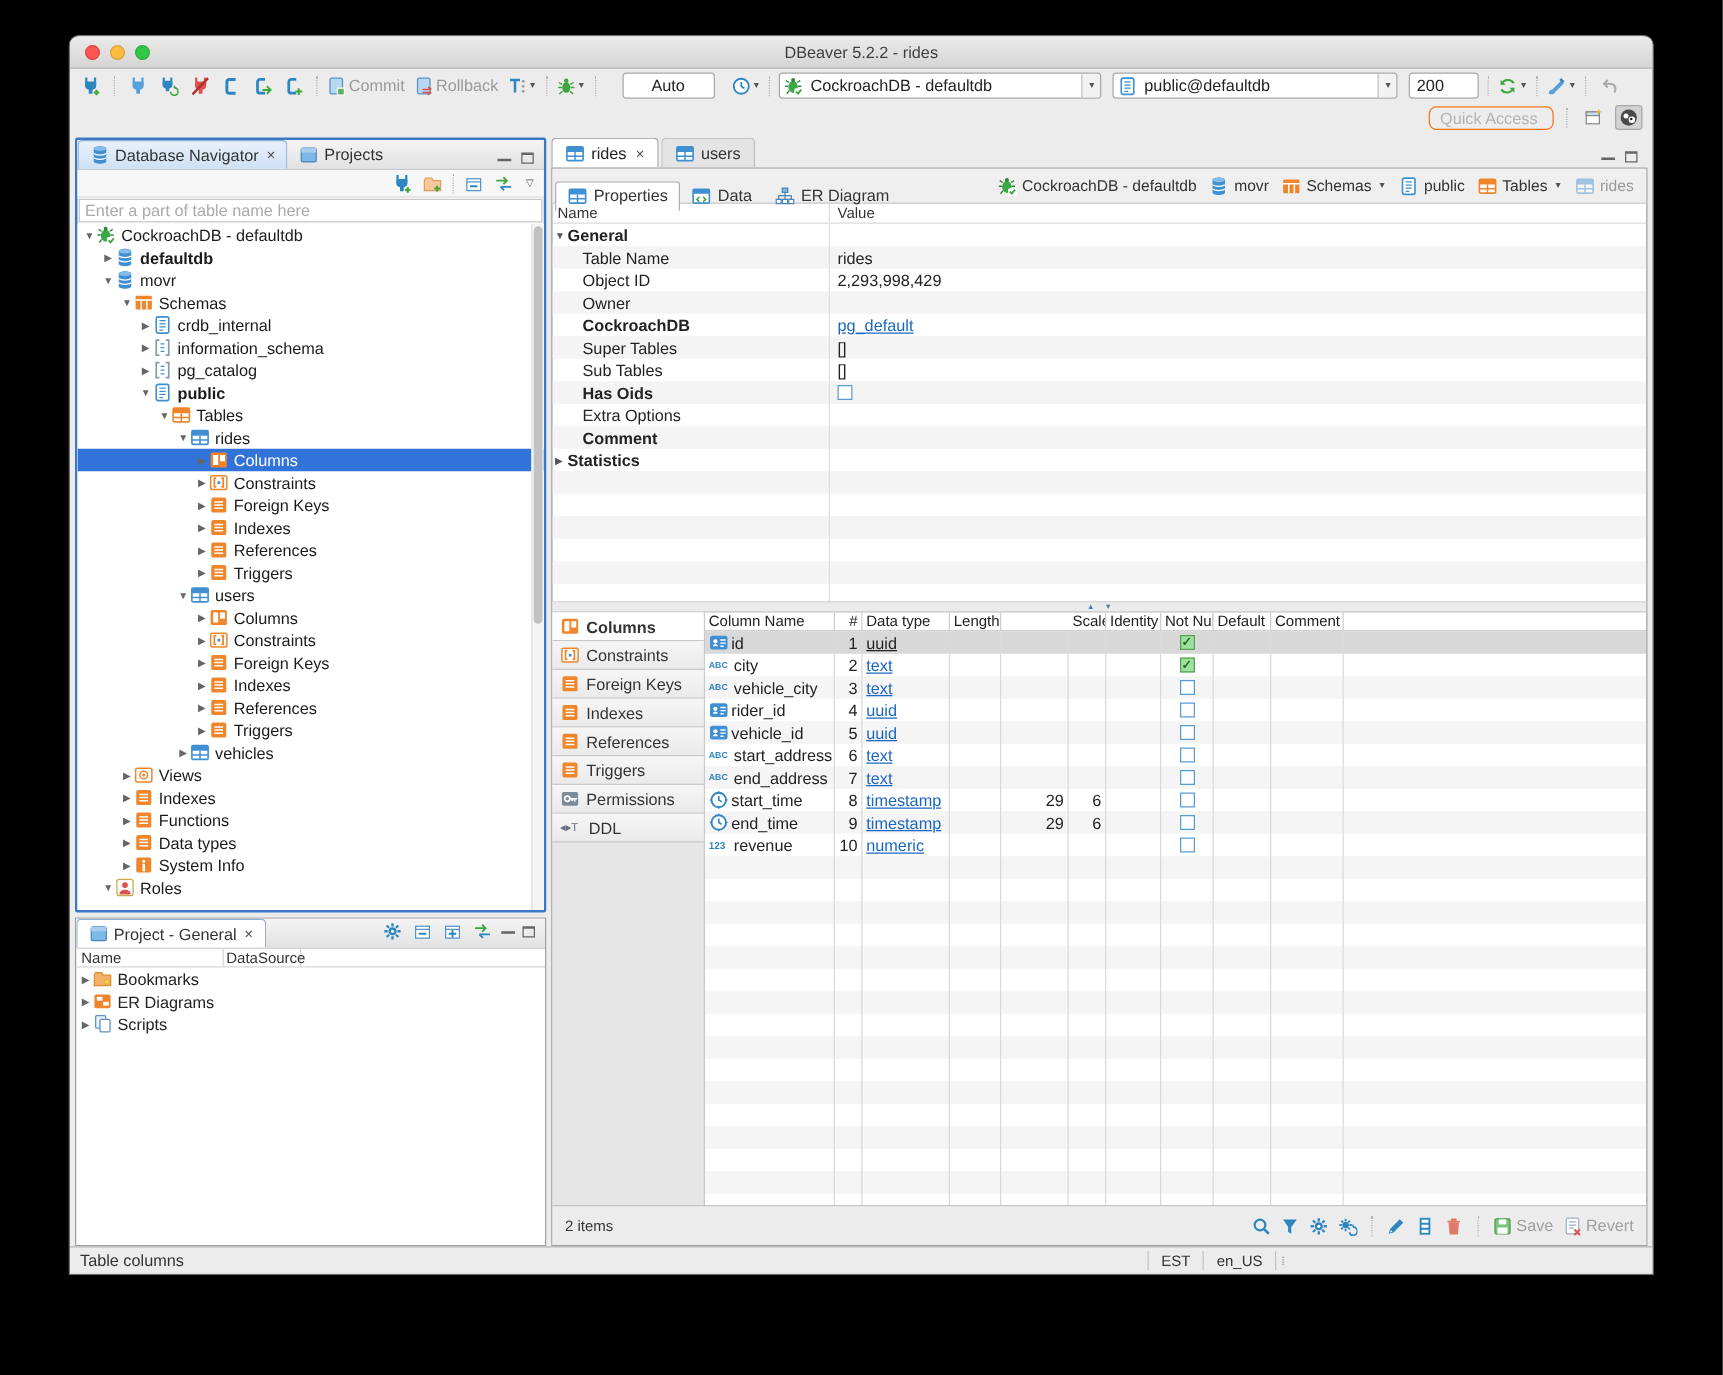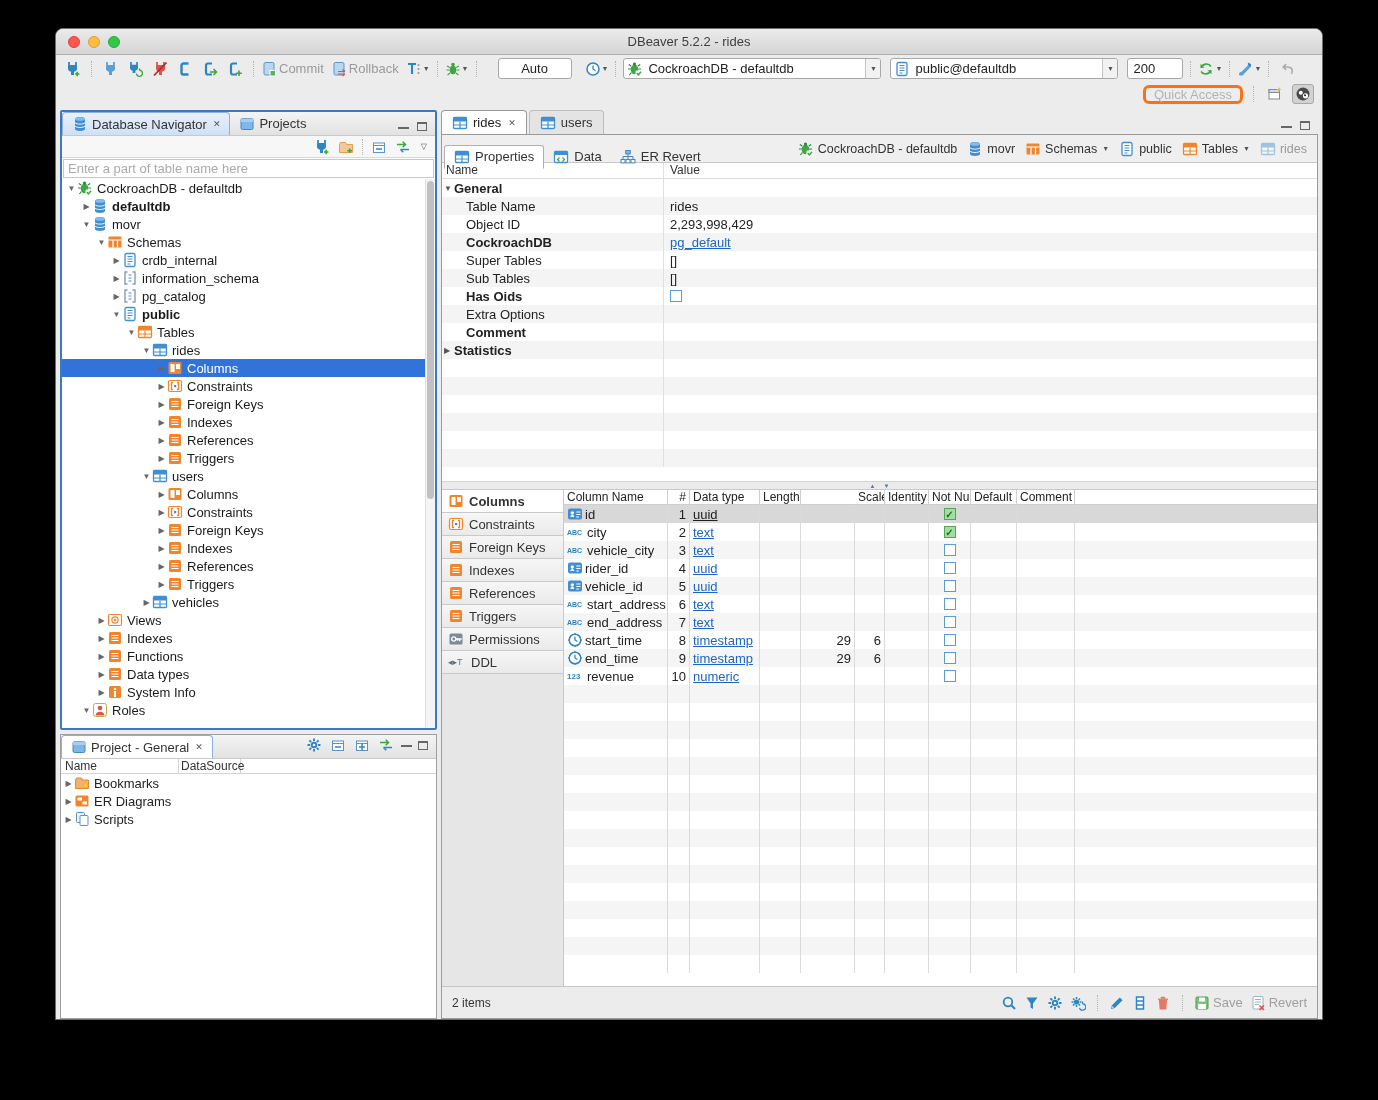--- a/index.html
+++ b/index.html
@@ -27,21 +27,21 @@
   .tbtn.pressed { background:#d2d2d2; border:1px solid #a8a8a8; }
   .tsep { width:1px; height:16px; border-left:1px dotted #b4b4b4; margin:0 4px; }
   .tlabel { font-size:13px; color:#9a9a9a; margin-left:2px; margin-right:4px; }
   .ddarrow { font-size:7px; color:#555; margin-left:1px; }
   .combo { height:21px; background:#fff; border:1px solid #a8a8a8; border-radius:3px; display:flex; align-items:center; font-size:13px; color:#222; overflow:hidden; }
   .combo .clabel { padding:0 5px; white-space:nowrap; flex:1; }
   .combo .carrow { width:15px; align-self:stretch; border-left:1px solid #c4c4c4; background:#f2f2f2; display:flex; align-items:center; justify-content:center; font-size:7px; color:#555; }
   .combo.auto { width:74px; justify-content:center; }
   .combo.auto .clabel { flex:none; }
   .combo.fetch { width:56px; }
-  .qa { width:100px; height:19px; border:3px solid #f97316; border-radius:6px; color:#b3b3b3; font-size:13px; display:flex; align-items:center; padding-left:8px; background:#ededed; }
+  .qa { width:100px; height:19px; border:1px solid #f97316; border-radius:6px; color:#b3b3b3; font-size:13px; display:flex; align-items:center; padding-left:8px; background:#ededed; }
 
   .icon { width:16px; height:16px; display:inline-block; flex:none; }
   .icon svg { width:16px; height:16px; display:block; }
   .txticon { font-size:7px; font-weight:bold; color:#2e86c1; width:18px; flex:none; letter-spacing:0; }
   .txticon.big { font-size:8px; }
 
   
   .content { flex:1; display:flex; padding:4px 4px 0 4px; gap:4px; min-height:0; }
   .leftcol { width:377px; display:flex; flex-direction:column; gap:4px; flex:none; min-height:0; }
 
@@ -903,21 +903,21 @@
           <span class="stab">
             <span class="icon">
                 <svg viewBox="0 0 16 16">
                   <rect x="5.8" y="1.5" width="4.4" height="3.4" fill="#7db8e8" stroke="#4a84b8"></rect>
                   <rect x="1" y="10.5" width="4" height="3.4" fill="#fff" stroke="#4a84b8"></rect>
                   <rect x="6" y="10.5" width="4" height="3.4" fill="#fff" stroke="#4a84b8"></rect>
                   <rect x="11" y="10.5" width="4" height="3.4" fill="#fff" stroke="#4a84b8"></rect>
                   <path d="M8 4.9v2.6M3 10.5V7.5h10v3M8 7.5v3" stroke="#4a84b8" fill="none"></path>
                 </svg>
               </span>
-            <span>ER Revert</span>
+            <span>ER Diagram</span>
           </span>
           <span class="breadcrumb" id="breadcrumb">
               <span class="bcitem">
                 <span class="icon">
                   <svg viewBox="0 0 16 16">
                     <ellipse cx="7.5" cy="8.5" rx="3.8" ry="4.8" fill="#39a845"></ellipse>
                     <circle cx="7.5" cy="3" r="1.6" fill="#2c8636"></circle>
                     <path d="M4.2 5L1.8 3.5M10.8 5l2.4-1.5M3.6 8H1m13 0h-2.6M4.4 11.5L2.4 14m8.2-2.5l2 2.5" stroke="#2c8636" stroke-width="1.1" fill="none"></path>
                     <rect x="8.5" y="9.5" width="7" height="6" rx="1.2" fill="#fff"></rect>
                     <path d="M9.8 12.3l1.6 1.6 2.6-3.2" stroke="#3da63d" stroke-width="1.5" fill="none"></path>
@@ -1000,20 +1000,28 @@
                 <span class="pval">
                   <span>rides</span>
                 </span>
               </div>
               <div class="proprow child">
                 <span class="pname">
                   <span>Object ID</span>
                 </span>
                 <span class="pval">
                   <span>2,293,998,429</span>
+                </span>
+              </div>
+              <div class="proprow child">
+                <span class="pname">
+                  <span>Owner</span>
+                </span>
+                <span class="pval">
+                  <span></span>
                 </span>
               </div>
               <div class="proprow child">
                 <span class="pname">
                   <span class="bold">CockroachDB</span>
                 </span>
                 <span class="pval">
                   <span class="link">pg_default</span>
                 </span>
               </div>
@@ -1833,13 +1841,21 @@
                   </svg>
                 </span>
               <span>Revert</span>
             </span>
           </span>
         </div>
       </div>
     </div>
   </div>
 
+  <div class="statusbar">
+    <span class="sleft">Table columns</span>
+    <span class="sright">
+      <span class="scell">EST</span>
+      <span class="scell">en_US</span>
+      <span class="grip">⁞⁞</span>
+    </span>
+  </div>
 </div>
 
 </body></html>

